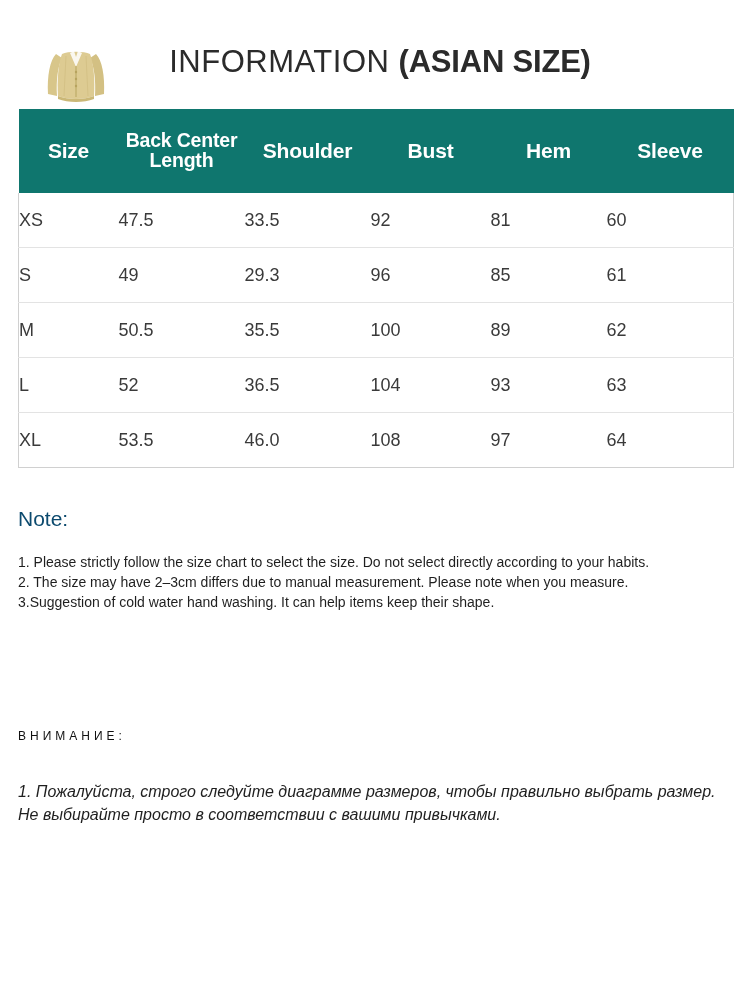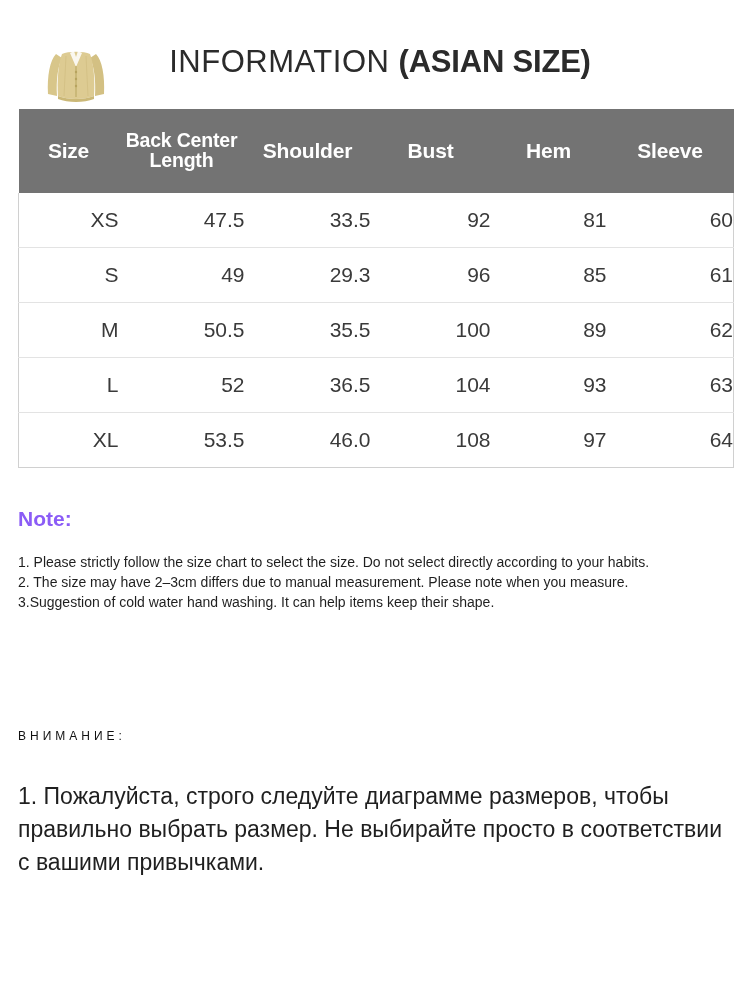--- a/index.html
+++ b/index.html
@@ -57,43 +57,43 @@
   
   .size-table {
     position: absolute;
     left: 18px;
     top: 109px;
     width: 715px;
     border-collapse: collapse;
     table-layout: fixed;
   }
   .size-table thead tr {
-    background: #737373;
+    background: #0f766e;
   }
   .size-table thead th {
     color: #ffffff;
     font-weight: 600;
     font-size: 21px;
     height: 84px;
     padding: 0;
     text-align: center;
     vertical-align: middle;
     letter-spacing: -0.2px;
   }
   .size-table thead th .two-line {
     display: block;
     line-height: 1.02;
     font-size: 19.5px;
   }
   .size-table tbody td {
     height: 54px;
     padding: 0;
-    text-align: right;
+    text-align: left;
     vertical-align: middle;
-    font-size: 21px;
+    font-size: 18px;
     font-weight: 400;
     color: #3a3a3a;
     border-bottom: 1px solid #e3e3e3;
     margin-left: 20px;
   }
   .size-table tbody tr:last-child td {
     border-bottom: 1px solid #d0d0d0;
   }
   .size-table tbody td:first-child {
     border-left: 1px solid #d0d0d0;
@@ -112,22 +112,22 @@
 
   
   .notes {
     position: absolute;
     left: 18px;
     top: 507px;
     width: 712px;
   }
   .note-heading {
     font-size: 21px;
-    font-weight: 700;
-    color: #8b5cf6;
+    font-weight: 400;
+    color: #0c4a6e;
     margin: 0 0 22px 0;
     line-height: 1.1;
   }
   .note-list {
     margin: 0;
     padding: 0;
     list-style: none;
   }
   .note-list li {
     font-size: 14px;
@@ -153,23 +153,24 @@
     left: 18px;
     top: 780px;
     width: 715px;
   }
   .notes-ru ul {
     margin: 0;
     padding: 0;
     list-style: none;
   }
   .notes-ru li {
-    font-size: 23px;
+    font-size: 16px;
     line-height: 1.44;
     color: #1f1f1f;
+    font-style: italic;
   }
 </style>
 </head>
 <body>
 
 <div class="title-row">
 
   <div class="garment-thumb">
     <svg viewBox="0 0 68 75" width="68" height="75" aria-hidden="true">
       <rect x="0" y="0" width="68" height="75" fill="#ffffff"></rect>

